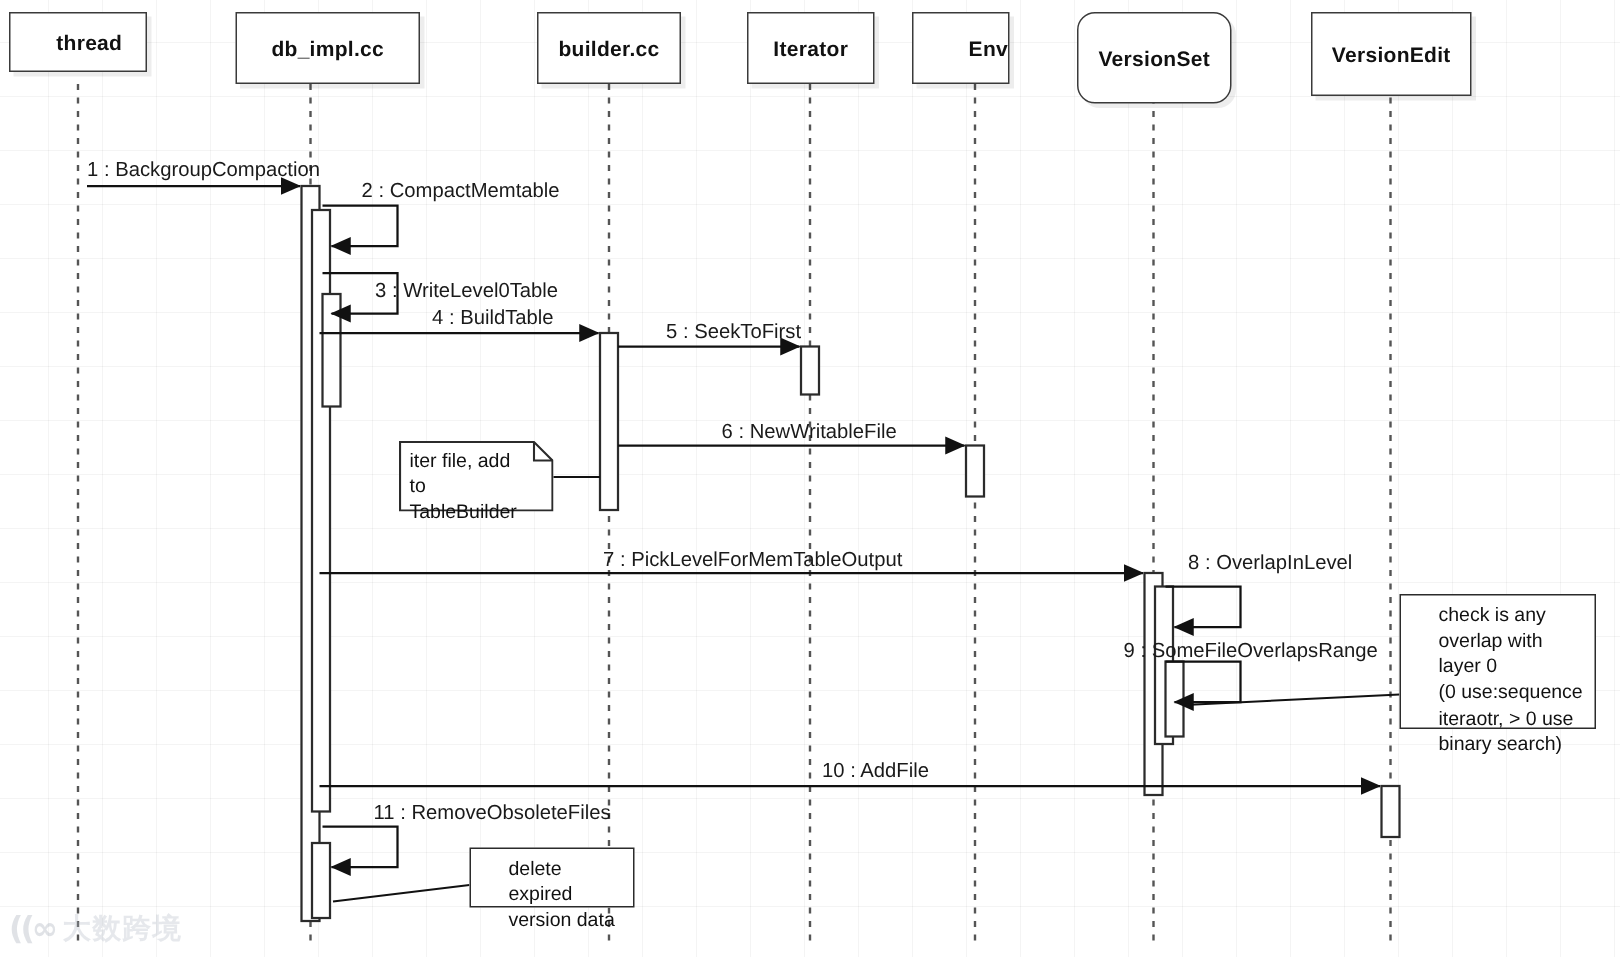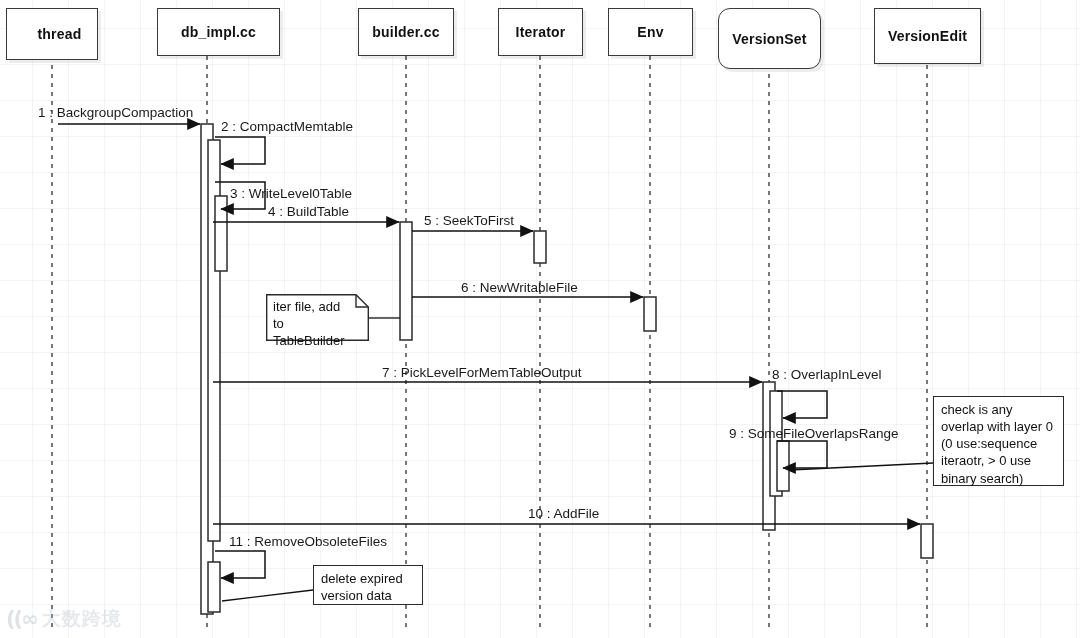--- a/index.html
+++ b/index.html
@@ -28,29 +28,30 @@
     display:flex;align-items:center;justify-content:center;
     font-weight:bold;font-size:14px;color:#111;
     letter-spacing:0.2px;
     box-sizing:border-box;
   }
   .msg-label{
     position:absolute;
     font-size:13.5px;color:#1a1a1a;
     white-space:nowrap;
     line-height:1;
+    margin-left:20px;
   }
   .note{
     position:absolute;
     background:#ffffff;
     border:1.4px solid #2b2b2b;
     box-sizing:border-box;
     font-size:13px;color:#111;
     line-height:1.32;
-    padding:4px 6px 4px 7px;
+    padding:4px 6px 4px 25px;
   }
   .note.folded{
     border:none;padding:0;background:transparent;
   }
   .note.folded .fold-body{
     position:absolute;left:0;top:0;width:100%;height:100%;
   }
   .note.folded .fold-text{
     position:absolute;left:7px;top:4px;right:6px;
     font-size:13px;line-height:1.32;color:#111;
@@ -121,33 +122,33 @@
         <path d="M 215 551 L 265 551 L 265 578 L 221 578" fill="none" stroke="#111111" stroke-width="1.5" marker-end="url(#arrowFilled)"></path>
       </g>
     <g id="note-anchors">
         <line x1="369" y1="318" x2="400" y2="318" stroke="#111111" stroke-width="1.3"></line>
         <line x1="933" y1="463" x2="790" y2="470" stroke="#111111" stroke-width="1.3"></line>
         <line x1="313" y1="590" x2="222" y2="601" stroke="#111111" stroke-width="1.3"></line>
       </g>
   </svg>
 
   <div id="lifeline-heads">
-      <div class="lifeline-head" style="left: 6px; top: 8px; width: 92px; height: 52px; padding-left: 15px;">
+      <div class="lifeline-head" style="left: 6px; top: 8px; width: 92px; height: 40px; padding-left: 15px;">
         <span>thread</span>
       </div>
       <div class="lifeline-head" style="left: 157px; top: 8px; width: 123px; height: 48px;">
         <span>db_impl.cc</span>
       </div>
       <div class="lifeline-head" style="left: 358px; top: 8px; width: 96px; height: 48px;">
         <span>builder.cc</span>
       </div>
       <div class="lifeline-head" style="left: 498px; top: 8px; width: 85px; height: 48px;">
         <span>Iterator</span>
       </div>
-      <div class="lifeline-head" style="left: 608px; top: 8px; width: 85px; height: 48px;">
+      <div class="lifeline-head" style="left: 608px; top: 8px; width: 65px; height: 48px; justify-content: flex-end;">
         <span>Env</span>
       </div>
       <div class="lifeline-head" style="left: 718px; top: 8px; width: 103px; height: 61px; border-radius: 12px;">
         <span>VersionSet</span>
       </div>
       <div class="lifeline-head" style="left: 874px; top: 8px; width: 107px; height: 56px;">
         <span>VersionEdit</span>
       </div>
     </div>
   <div id="message-labels">

